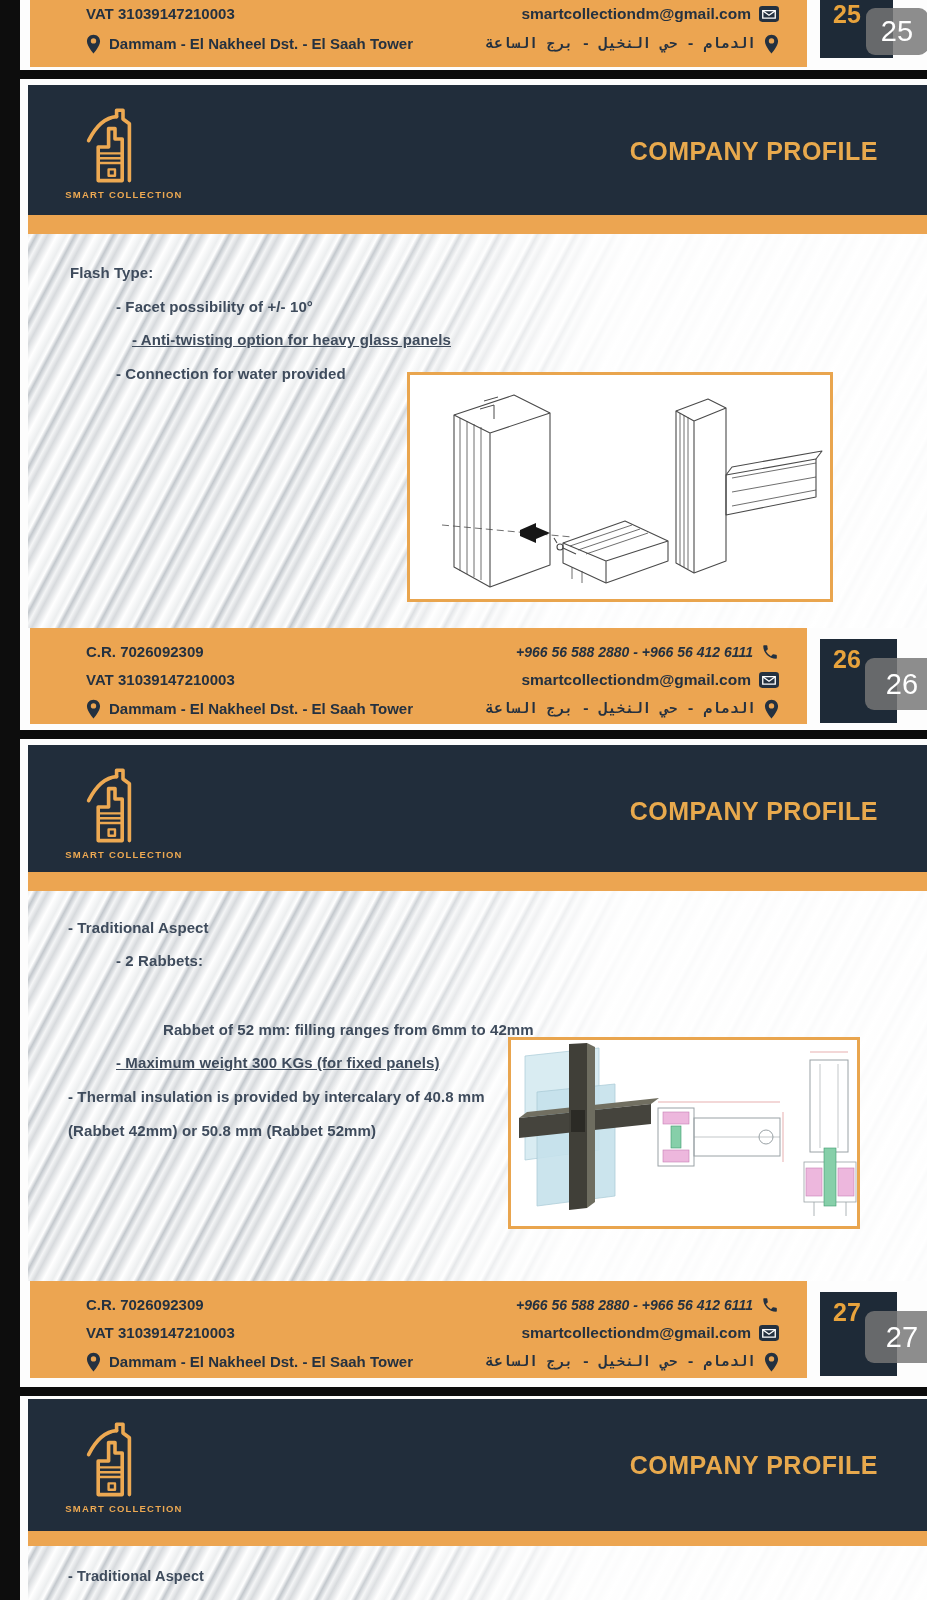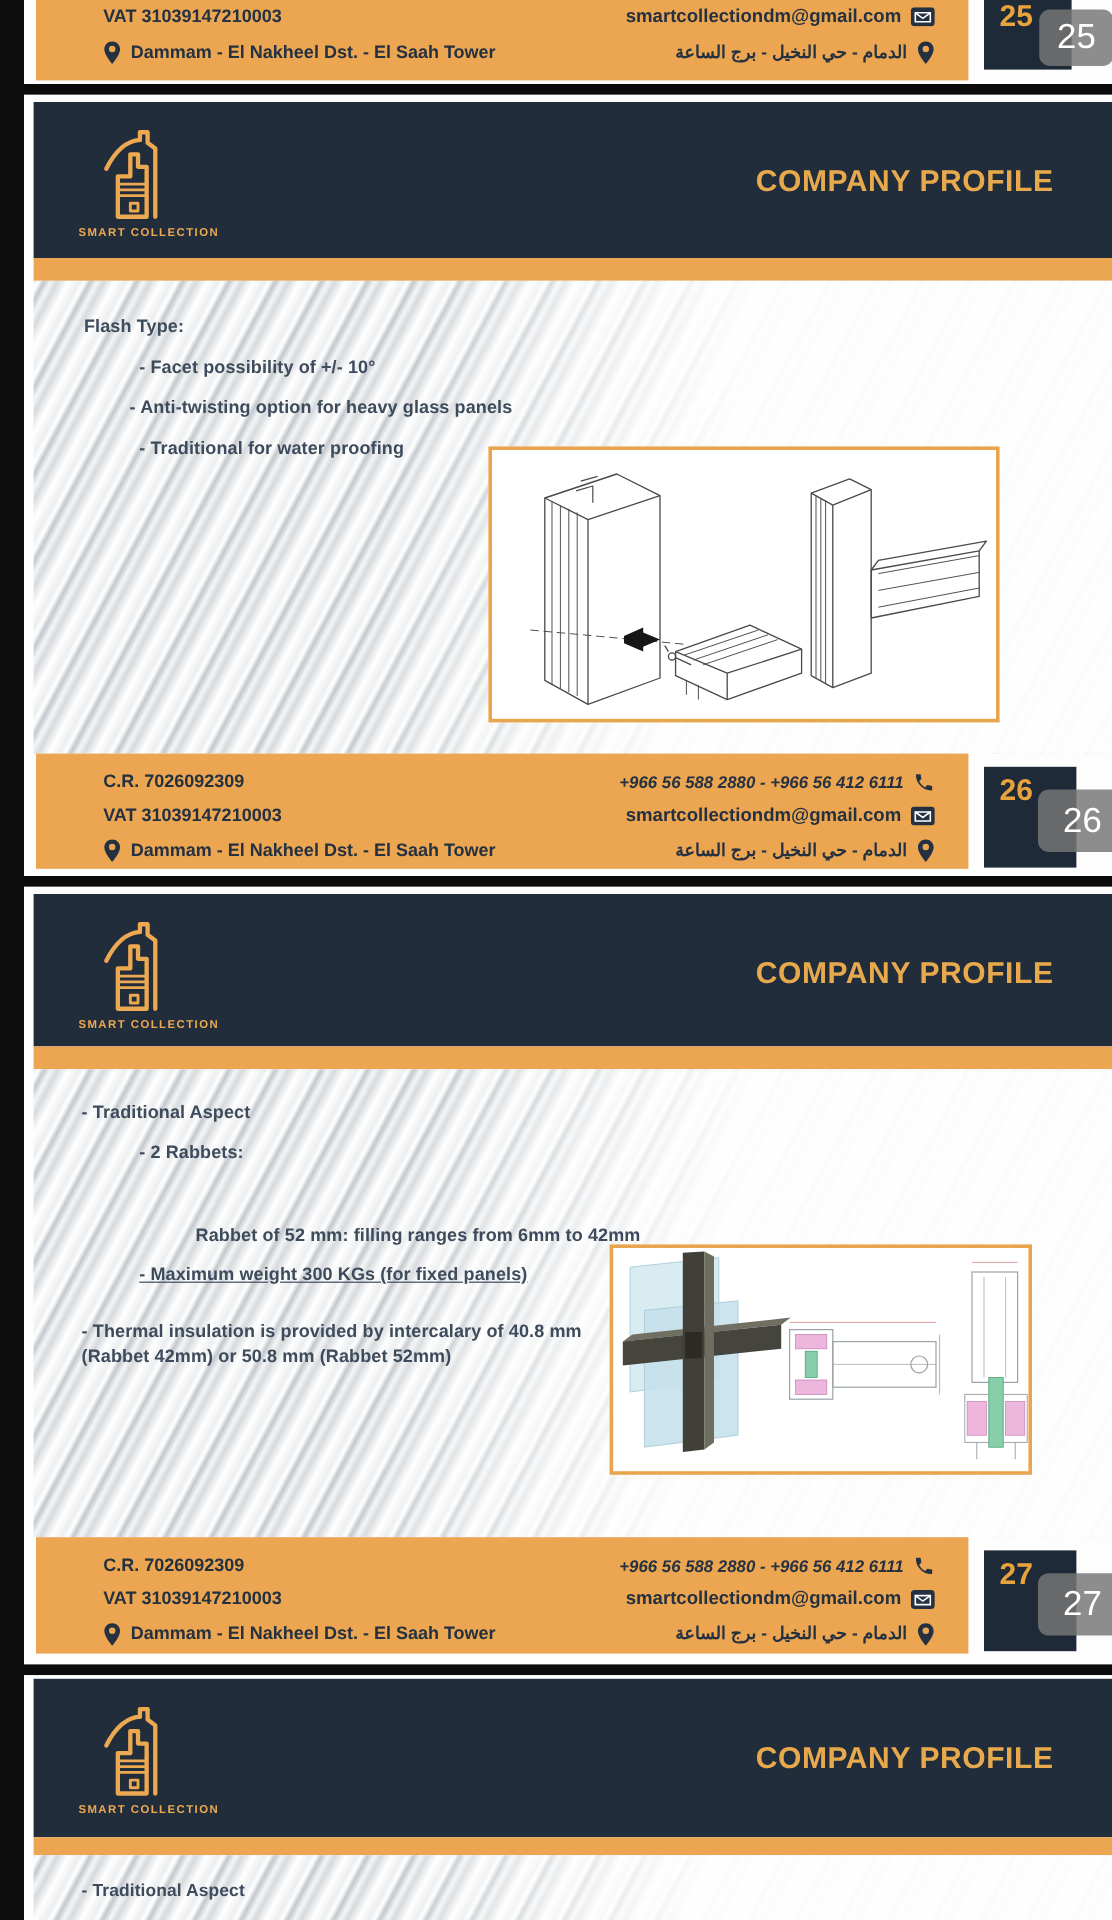--- a/index.html
+++ b/index.html
@@ -31,21 +31,21 @@
       repeating-linear-gradient(118deg,#eceeef 0px,#ffffff 4px,#c3c8cd 8px,#f4f5f6 13px,#d7dadd 18px,#ffffff 26px,#eceeef 34px);
   }
   .line{position:absolute;color:#3e4b5c;font-weight:600;font-size:15px;white-space:nowrap;letter-spacing:0.1px;}
   .imgbox{position:absolute;background:#ffffff;border:3px solid #e9a54e;}
   .imgbox svg{display:block;}
   
   .footer{position:absolute;left:10px;width:777px;background:#eca551;}
   .frow{display:flex;justify-content:space-between;align-items:center;height:27px;padding:0 28px 0 56px;}
   .fgrp{display:flex;align-items:center;gap:8px;color:#243140;font-weight:700;font-size:15px;white-space:nowrap;}
   .phones{font-style:italic;font-size:14px;}
-  .arabic{font-family:Liberation Sans, sans-serif;direction:rtl;font-size:14.5px;font-weight:700;}
+  .arabic{font-family:Liberation Mono, monospace;direction:rtl;font-size:14.5px;font-weight:700;}
   .numbox{position:absolute;background:#1e2a37;}
   .numbox .n{position:absolute;left:13px;top:6px;color:#e8a33c;font-size:25px;font-weight:700;}
   .numoverlay{
     position:absolute;background:rgba(118,118,118,0.83);border-radius:9px;
     display:flex;align-items:center;justify-content:center;color:#ffffff;font-size:29px;font-weight:500;
   }
   .icon{flex:0 0 auto;display:block;}
 </style>
 </head>
 <body>
@@ -97,22 +97,22 @@
         <path d="M24,58 L54,58 M24,64 L54,64 M24,70 L54,70" stroke-width="3"></path>
         <path d="M37,78 L45,78 L45,86 L37,86 Z" stroke-width="3"></path>
       </svg>
       <div class="brand-label">SMART COLLECTION</div>
       <div class="title">COMPANY PROFILE</div>
     </div>
     <div class="strip" style="top:136px;height:19px;"></div>
     <div class="content" style="top:155px;height:394px;">
       <div class="line" style="left:42px;top:30px;text-align:right;">Flash Type:</div>
       <div class="line" style="left:88px;top:64px;">- Facet possibility of +/- 10°</div>
-      <div class="line" style="left:80px;top:97px;">- Anti-twisting option for heavy glass panels</div>
-      <div class="line" style="left:88px;top:131px;">- Traditional for water proofing</div>
+      <div class="line" style="left:104px;top:97px;text-decoration:underline;">- Anti-twisting option for heavy glass panels</div>
+      <div class="line" style="left:88px;top:131px;">- Connection for water provided</div>
       <div class="imgbox" style="left:379px;top:138px;width:420px;height:224px;">
         <svg width="420" height="224" viewBox="0 0 420 224">
           <g stroke="#4a4a4a" stroke-width="1.1" fill="none" stroke-linejoin="round">
             <path d="M44,40 L104,20 L140,38 L140,190 L80,212 L44,192 Z"></path>
             <path d="M44,40 L80,58 L140,38 M80,58 L80,212"></path>
             <path d="M50,43 L50,196 M57,46 L57,199 M64,49 L64,202 M71,52 L71,205" stroke-width="0.8"></path>
             <path d="M70,34 L84,30 L84,44 M74,26 L88,22" stroke-width="1"></path>
             <path d="M32,150 L162,162" stroke-dasharray="7,4" stroke-width="0.8"></path>
           </g>
           <polygon points="110,155 126,148 126,152 140,158 126,164 126,168 110,161" fill="#161616"></polygon>
@@ -192,21 +192,21 @@
       </svg>
       <div class="brand-label">SMART COLLECTION</div>
       <div class="title">COMPANY PROFILE</div>
     </div>
     <div class="strip" style="top:133px;height:19px;"></div>
     <div class="content" style="top:152px;height:390px;">
       <div class="line" style="left:40px;top:28px;">- Traditional Aspect</div>
       <div class="line" style="left:88px;top:61px;">- 2 Rabbets:</div>
       <div class="line" style="left:135px;top:130px;text-align:right;">Rabbet of 52 mm: filling ranges from 6mm to 42mm</div>
       <div class="line" style="left:88px;top:163px;text-decoration:underline;">- Maximum weight 300 KGs (for fixed panels)</div>
-      <div class="line" style="left:40px;top:210px;">- Thermal insulation is provided by intercalary of 40.8 mm</div>
+      <div class="line" style="left:40px;top:197px;">- Thermal insulation is provided by intercalary of 40.8 mm</div>
       <div class="line" style="left:40px;top:231px;">(Rabbet 42mm) or 50.8 mm (Rabbet 52mm)</div>
       <div class="imgbox" style="left:480px;top:146px;width:346px;height:186px;">
         <svg width="346" height="186" viewBox="0 0 346 186">
           <polygon points="14,16 88,8 88,110 14,120" fill="#d9ecf2" stroke="#b0cfda" stroke-width="0.8"></polygon>
           <polygon points="26,52 104,44 104,156 26,166" fill="#c6e2ec" stroke="#a6c8d4" stroke-width="0.8" opacity="0.9"></polygon>
           <polygon points="8,78 16,72 148,58 140,64" fill="#716f61"></polygon>
           <polygon points="8,78 140,64 140,84 8,98" fill="#45443d"></polygon>
           <polygon points="58,4 76,3 76,168 58,170" fill="#403f38"></polygon>
           <polygon points="76,3 84,7 84,162 76,168" fill="#6e6d60"></polygon>
           <rect x="60" y="70" width="14" height="22" fill="#2b2a25"></rect>

